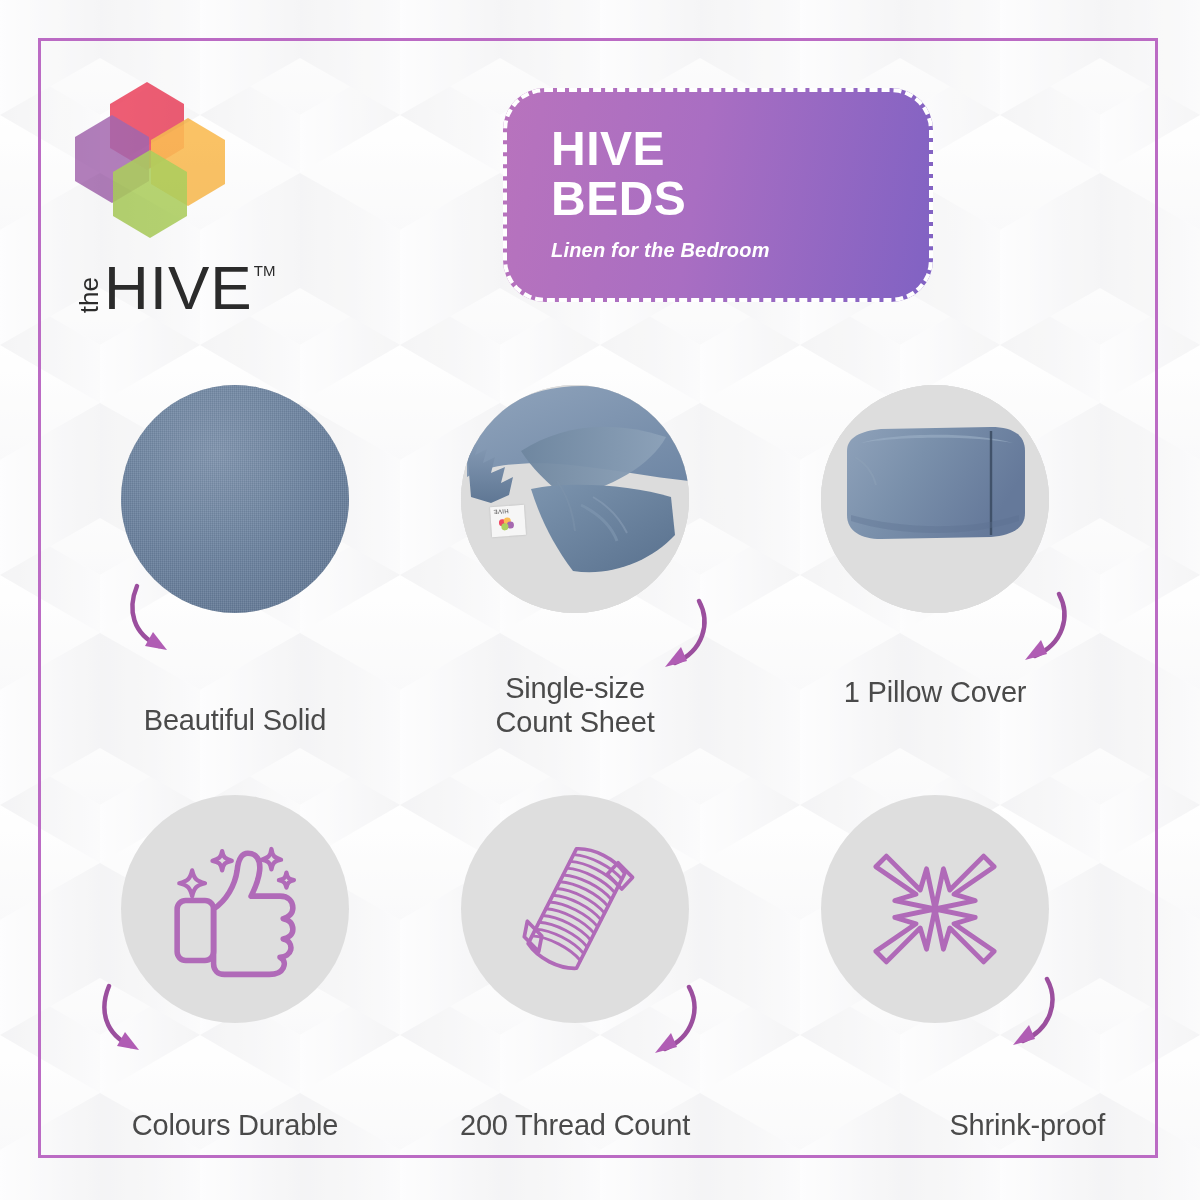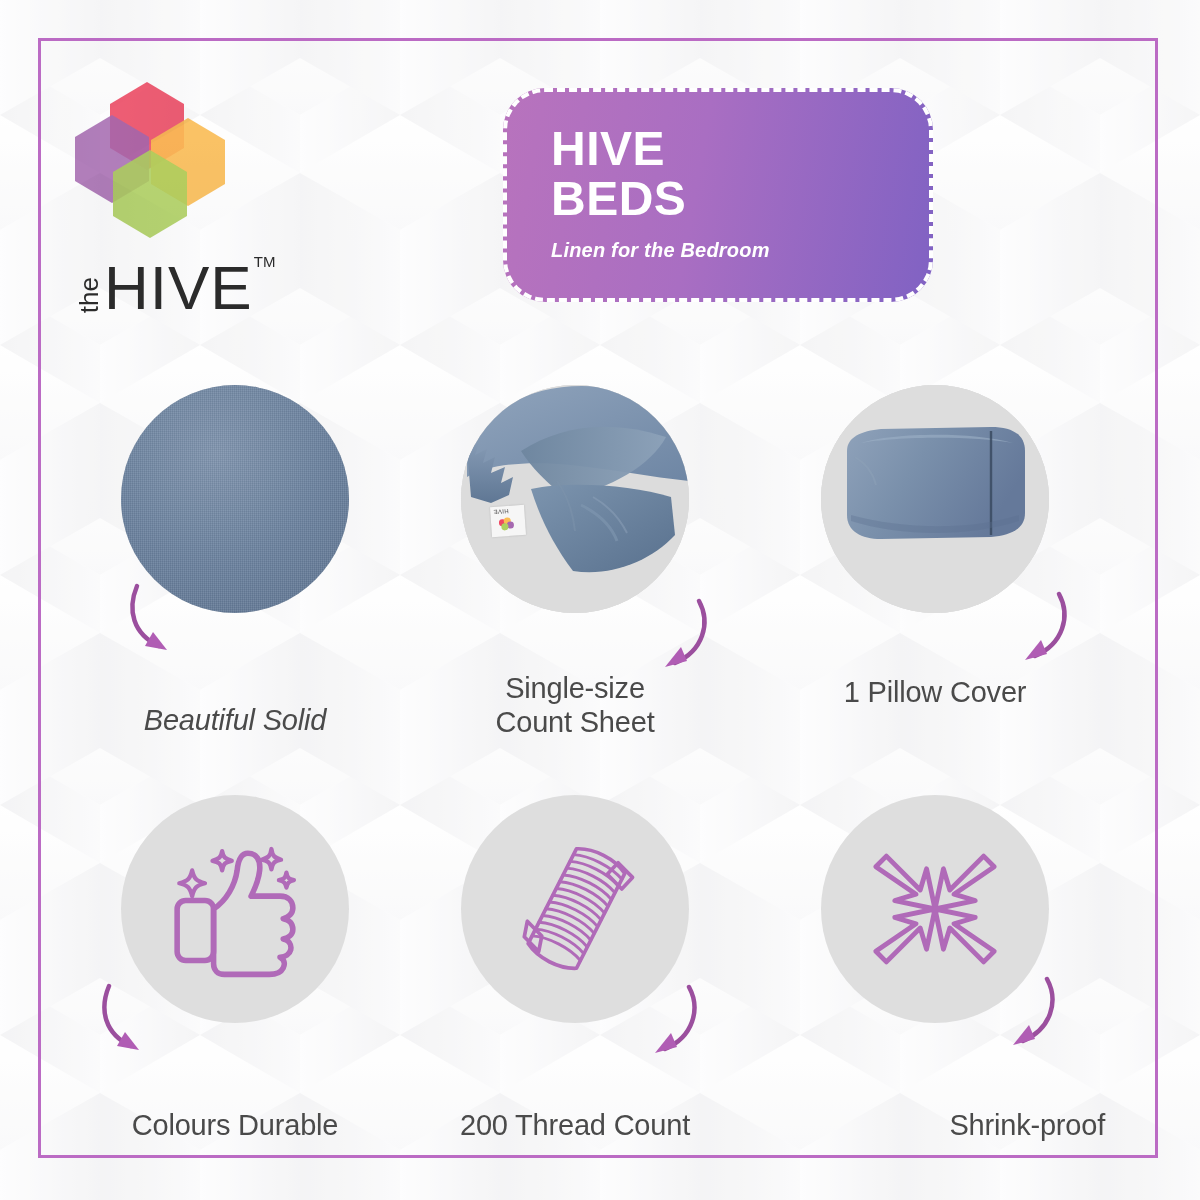--- a/index.html
+++ b/index.html
@@ -74,21 +74,21 @@
     line-height: 0.82;
     letter-spacing: 1px;
     color: #2b2b2b;
     font-weight: 400;
     font-family: "Liberation Sans", sans-serif;
   }
   .logo-tm {
     font-size: 15px;
     color: #2b2b2b;
     align-self: flex-start;
-    margin-top: 2px;
+    margin-top: 11px;
     margin-left: 1px;
     line-height: 1;
   }
 
   
   .banner {
     position: absolute;
     left: 503px; top: 88px;
     width: 430px; height: 214px;
     border-radius: 42px;
@@ -256,21 +256,21 @@
   </div>
 
   <div class="feature" style="left:65px; top:385px;">
     <div class="circle">
       <div class="fabric-solid"></div>
     </div>
     <svg class="arrow" style="left:58px; top:195px;" viewBox="0 0 90 90">
       <path d="M14 6 C4 30, 10 54, 36 66" fill="none" stroke="#9b4f9e" stroke-width="4.5" stroke-linecap="round"></path>
       <polygon points="44,70 22,66 30,52" fill="#b05db4"></polygon>
     </svg>
-    <div class="cap" style="margin-top:90px;font-style:italic;">
+    <div class="cap" style="margin-top:90px;">
       <div>Beautiful Solid</div>
     </div>
   </div>
 
   <div class="feature" style="left:405px; top:385px;">
     <div class="circle">
       <div class="sheet-scene">
         <svg viewBox="0 0 228 228" width="228" height="228">
           <defs>
             <linearGradient id="s1" x1="0" y1="0" x2="1" y2="1">

